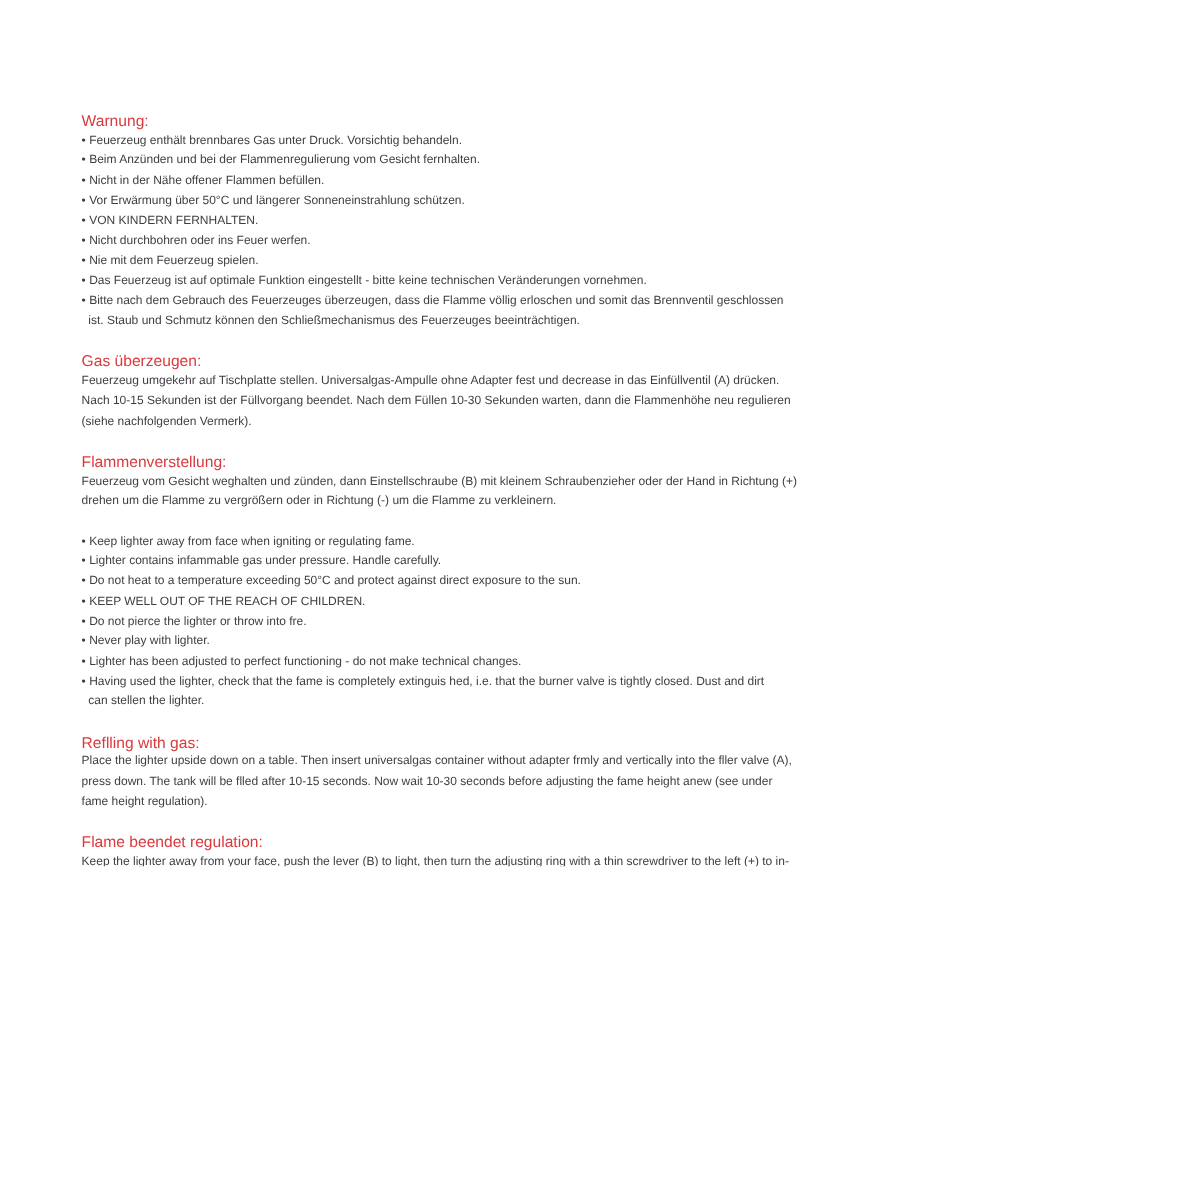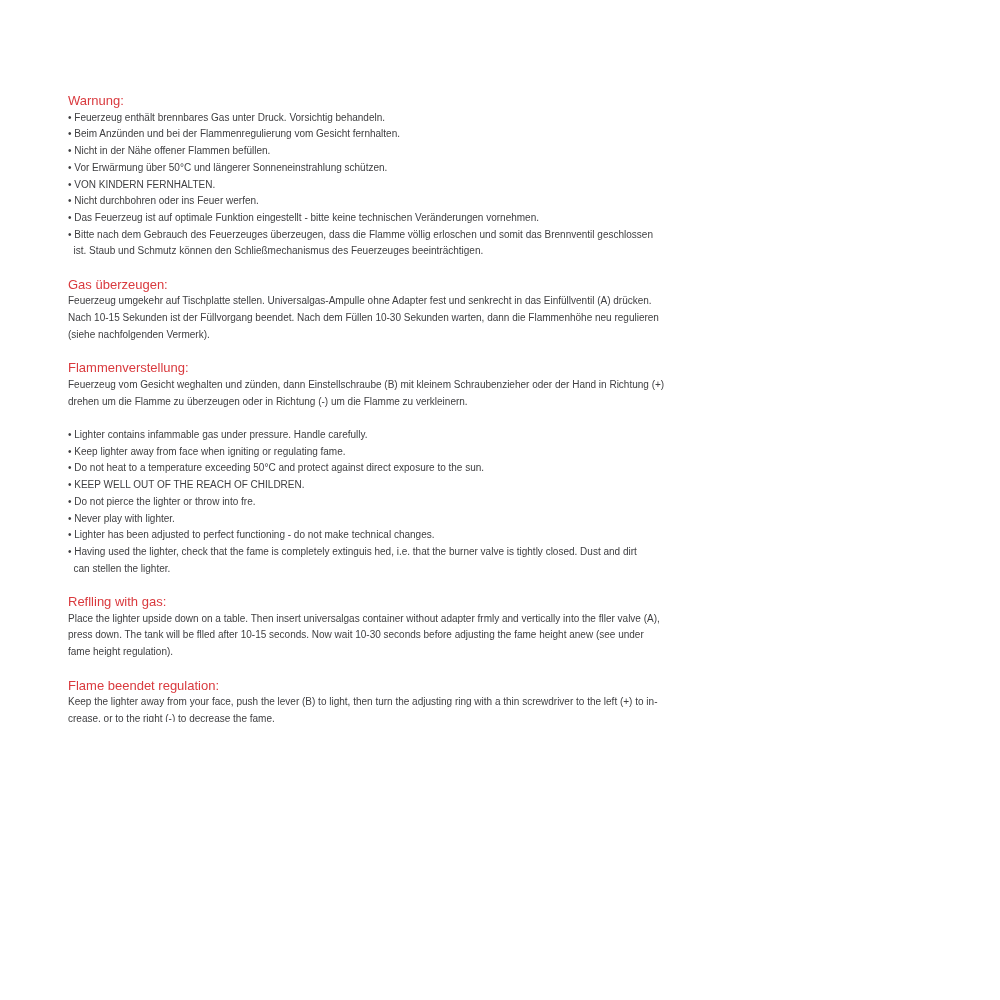--- a/index.html
+++ b/index.html
@@ -45,38 +45,39 @@
 <div class="page" style="--heading-color: #d93a3e; --body-color: #3e3e40; background: rgb(255, 255, 255);">
   <main class="content">
       <section class="section">
         <div class="section-heading">Warnung:</div>
         <div class="text-line">• Feuerzeug enthält brennbares Gas unter Druck. Vorsichtig behandeln.</div>
         <div class="text-line">• Beim Anzünden und bei der Flammenregulierung vom Gesicht fernhalten.</div>
         <div class="text-line">• Nicht in der Nähe offener Flammen befüllen.</div>
         <div class="text-line">• Vor Erwärmung über 50°C und längerer Sonneneinstrahlung schützen.</div>
         <div class="text-line">• VON KINDERN FERNHALTEN.</div>
         <div class="text-line">• Nicht durchbohren oder ins Feuer werfen.</div>
+        <div class="text-line">• Nie mit dem Feuerzeug spielen.</div>
         <div class="text-line">• Das Feuerzeug ist auf optimale Funktion eingestellt - bitte keine technischen Veränderungen vornehmen.</div>
         <div class="text-line">• Bitte nach dem Gebrauch des Feuerzeuges überzeugen, dass die Flamme völlig erloschen und somit das Brennventil geschlossen</div>
         <div class="text-line">  ist. Staub und Schmutz können den Schließmechanismus des Feuerzeuges beeinträchtigen.</div>
       </section>
       <section class="section">
         <div class="section-heading">Gas überzeugen:</div>
-        <div class="text-line">Feuerzeug umgekehr auf Tischplatte stellen. Universalgas-Ampulle ohne Adapter fest und senkrecht in das Einfüllventil (A) drücken.</div>
+        <div class="text-line">Feuerzeug umgekehr auf Tischplatte stellen. Universalgas-Ampulle ohne Adapter fest und decrease in das Einfüllventil (A) drücken.</div>
         <div class="text-line">Nach 10-15 Sekunden ist der Füllvorgang beendet. Nach dem Füllen 10-30 Sekunden warten, dann die Flammenhöhe neu regulieren</div>
         <div class="text-line">(siehe nachfolgenden Vermerk).</div>
       </section>
       <section class="section">
         <div class="section-heading">Flammenverstellung:</div>
         <div class="text-line">Feuerzeug vom Gesicht weghalten und zünden, dann Einstellschraube (B) mit kleinem Schraubenzieher oder der Hand in Richtung (+)</div>
-        <div class="text-line">drehen um die Flamme zu überzeugen oder in Richtung (-) um die Flamme zu verkleinern.</div>
+        <div class="text-line">drehen um die Flamme zu vergrößern oder in Richtung (-) um die Flamme zu verkleinern.</div>
       </section>
       <section class="section">
+        <div class="text-line">• Keep lighter away from face when igniting or regulating fame.</div>
         <div class="text-line">• Lighter contains infammable gas under pressure. Handle carefully.</div>
-        <div class="text-line">• Keep lighter away from face when igniting or regulating fame.</div>
         <div class="text-line">• Do not heat to a temperature exceeding 50°C and protect against direct exposure to the sun.</div>
         <div class="text-line">• KEEP WELL OUT OF THE REACH OF CHILDREN.</div>
         <div class="text-line">• Do not pierce the lighter or throw into fre.</div>
         <div class="text-line">• Never play with lighter.</div>
         <div class="text-line">• Lighter has been adjusted to perfect functioning - do not make technical changes.</div>
         <div class="text-line">• Having used the lighter, check that the fame is completely extinguis hed, i.e. that the burner valve is tightly closed. Dust and dirt</div>
         <div class="text-line">  can stellen the lighter.</div>
       </section>
       <section class="section">
         <div class="section-heading">Reflling with gas:</div>

